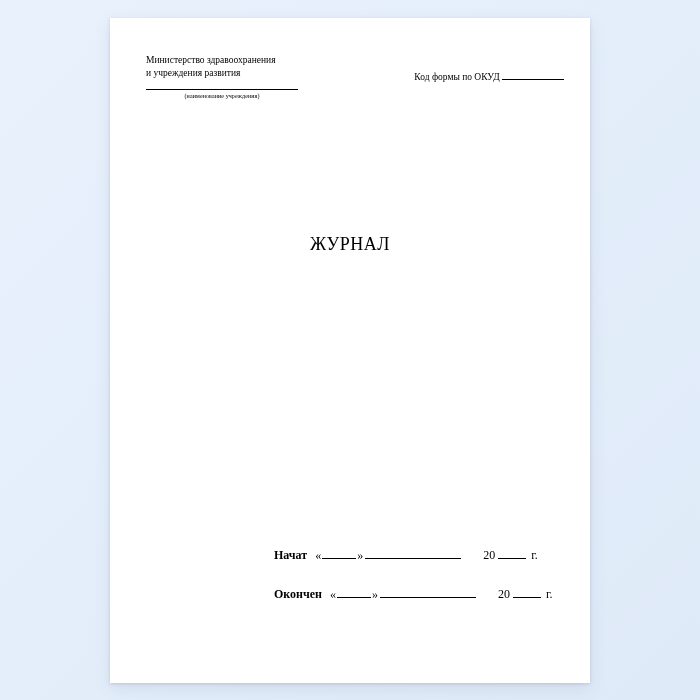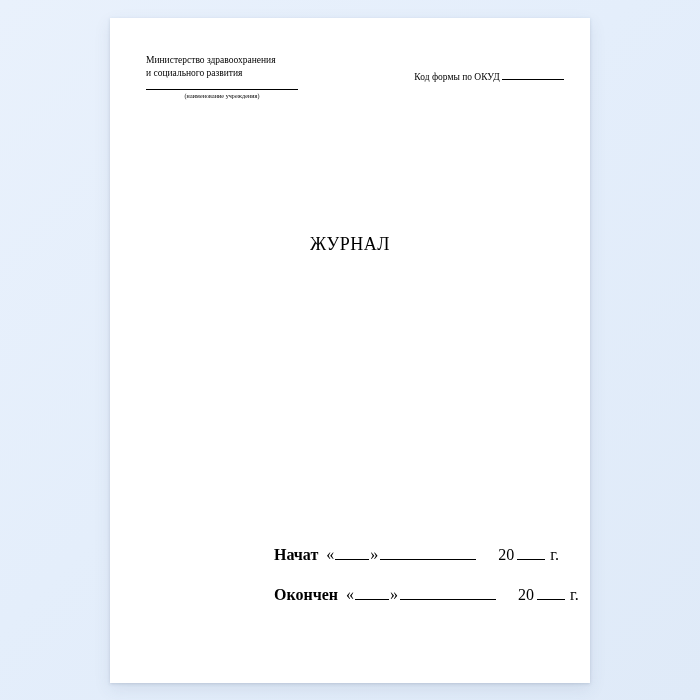--- a/index.html
+++ b/index.html
@@ -116,21 +116,21 @@
     left: 0;
     right: 0;
     top: 528px;
     color: #000;
   }
   .date-row {
     display: flex;
     align-items: baseline;
     justify-content: flex-start;
     padding-left: 164px;
-    font-size: 16px;
+    font-size: 12px;
     margin-bottom: 22px;
     white-space: nowrap;
   }
   .date-row .lbl {
     font-weight: bold;
     margin-right: 8px;
   }
   .date-row .quote {
     font-weight: normal;
   }
@@ -179,21 +179,21 @@
 
 <div id="stage">
   <div class="backdrop"></div>
 
   <div class="sheet">
     <div class="sheet-inner">
 
       <div class="header">
         <div class="header-left">
           <div class="line">Министерство здравоохранения</div>
-          <div class="line">и социального развития</div>
+          <div class="line">и учреждения развития</div>
           <div class="org-rule"></div>
           <div class="org-caption">(наименование учреждения)</div>
         </div>
 
         <div class="header-right">
           <div class="line">
             <span>Код формы по ОКУД</span>
             <span class="hdr-blank-long"></span>
           </div>
         </div>

